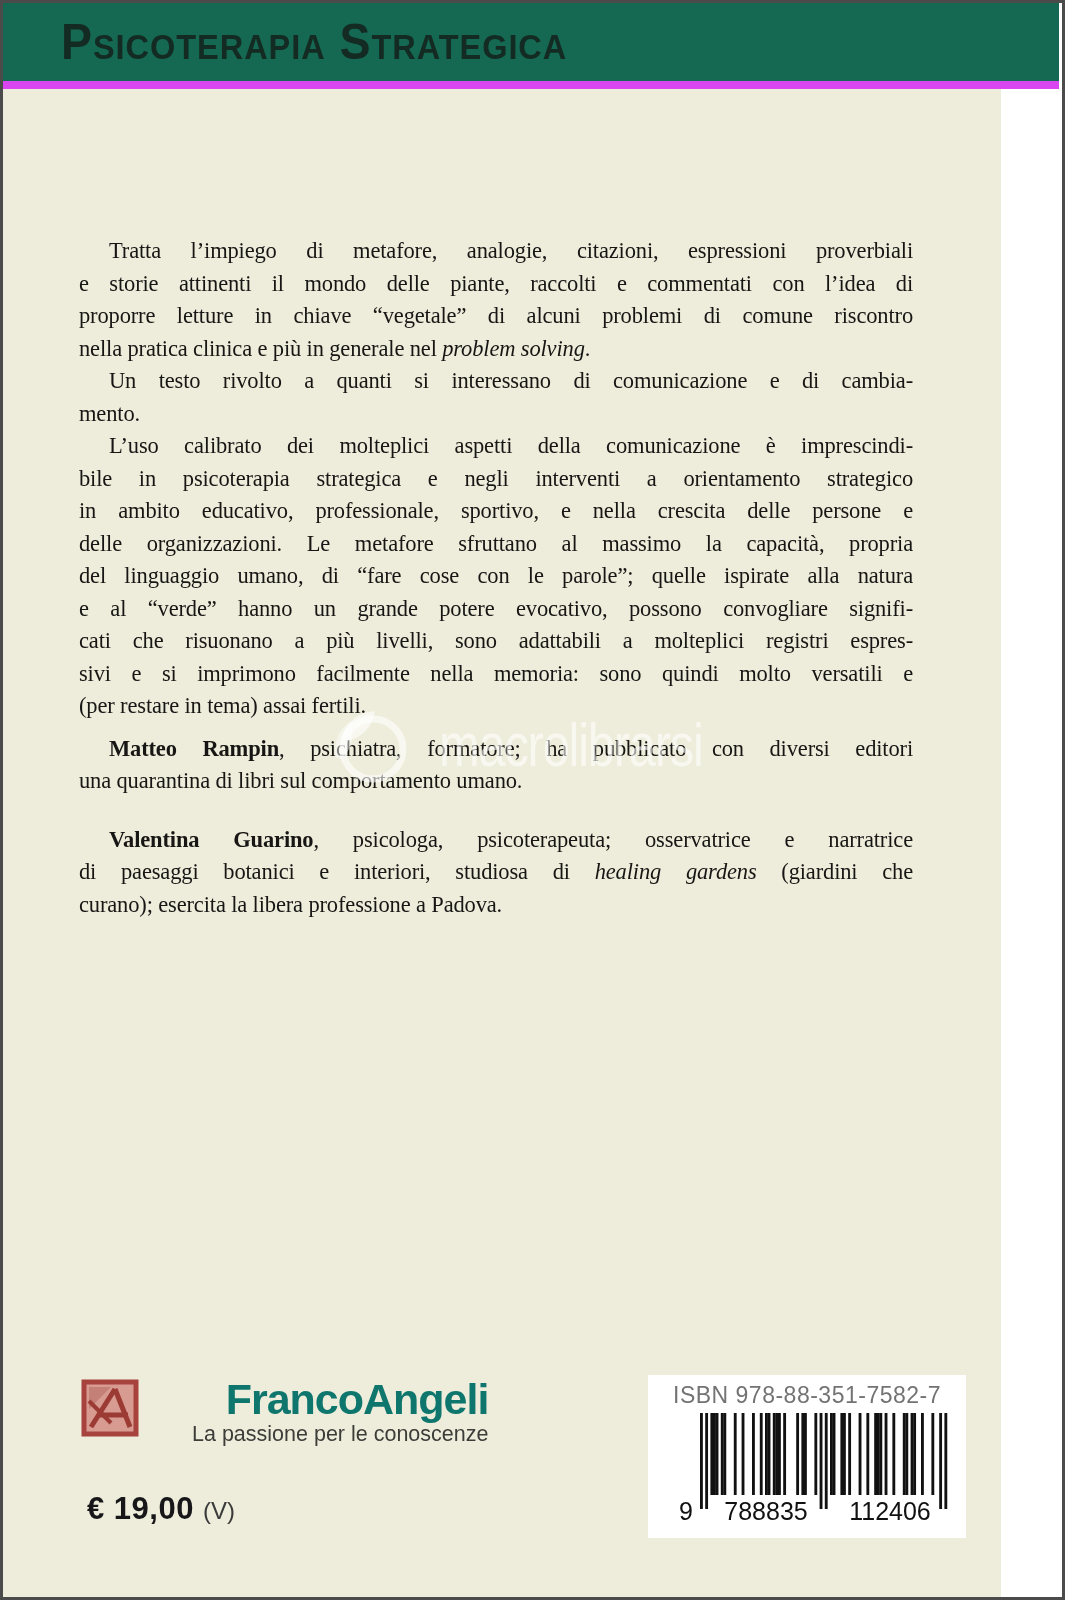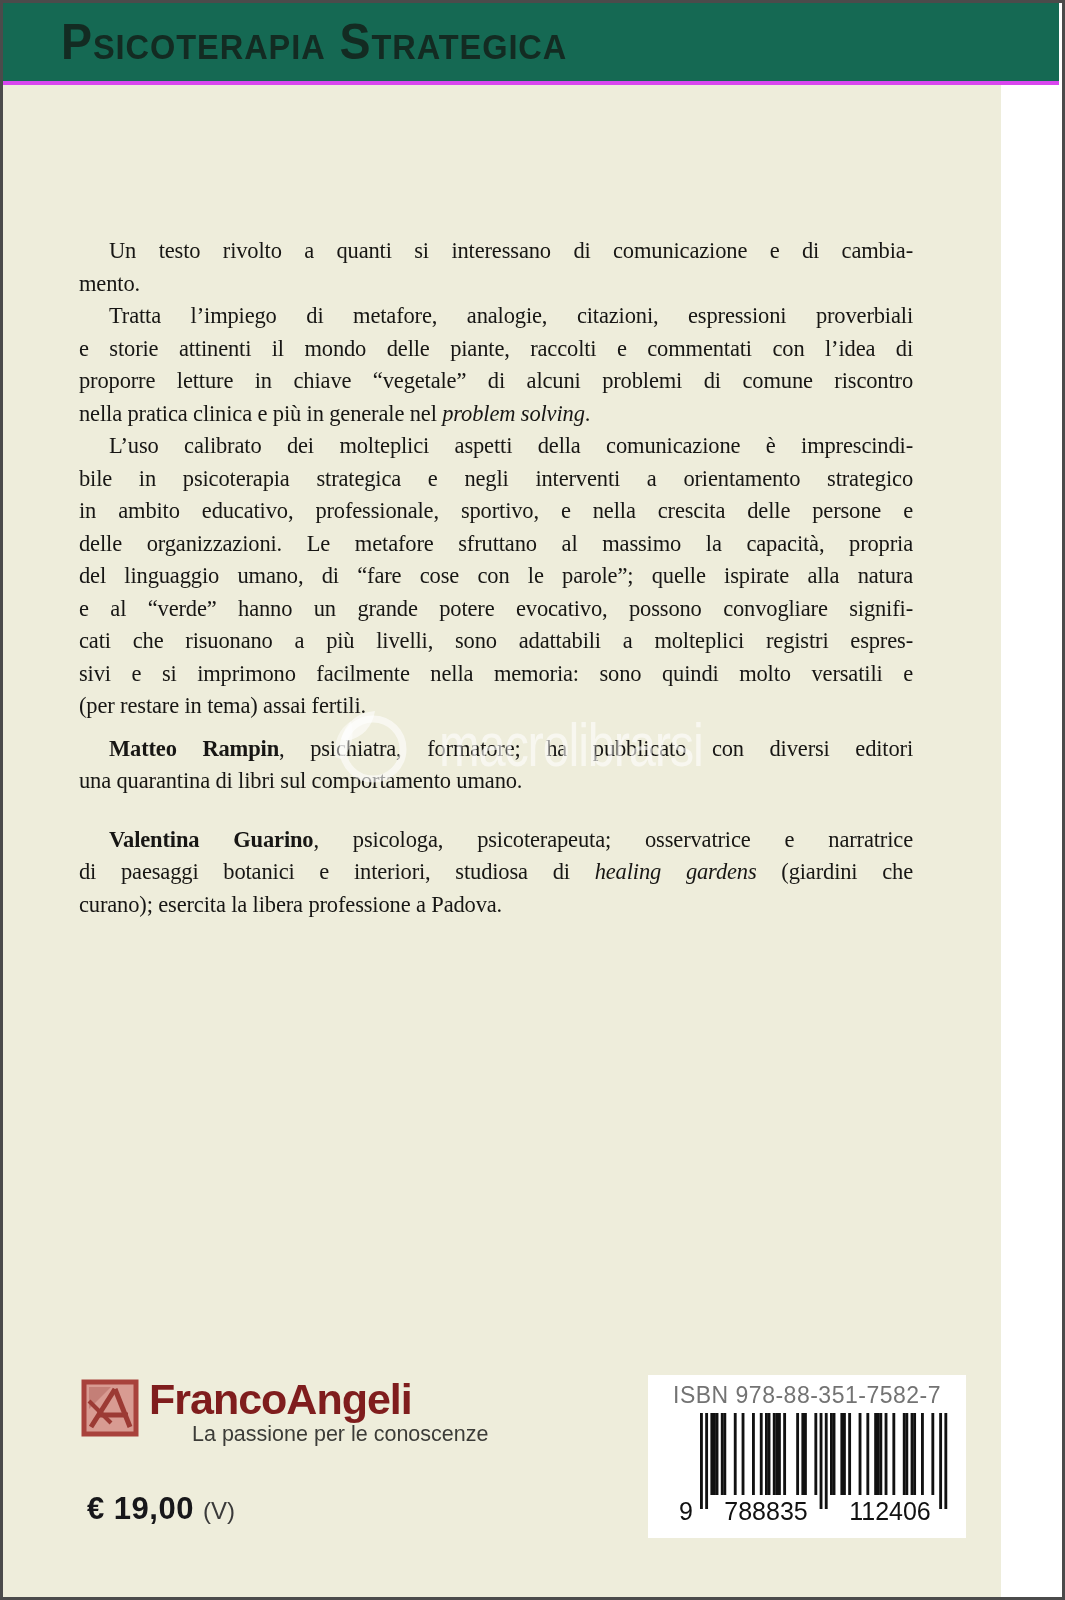--- a/index.html
+++ b/index.html
@@ -8,21 +8,21 @@
     background:#ffffff;border:3px solid #4b4b4b;box-sizing:border-box;
     overflow:hidden;font-family:"Liberation Serif",serif;
   }
   .cover{
     position:absolute;left:0;top:0;width:998px;height:1594px;
     background:#eeeddb;
   }
   
   .band{
     position:absolute;left:0;top:124;width:998px;height:78px;
-    background:#156953;border-bottom:4px solid #d946ef;
+    background:#156953;border-bottom:8px solid #d946ef;
     display:flex;align-items:center;box-sizing:content-box;
     padding-left:58px;
   }
   .band-title{
     font-family:"Liberation Sans",sans-serif;
     font-variant:small-caps;
     font-size:50px;font-weight:600;color:#132b22;
     letter-spacing:1px;transform:scaleX(0.93);transform-origin:left center;
     white-space:nowrap;
   }
@@ -52,21 +52,21 @@
   .wm-text{
     font-family:"Liberation Sans",sans-serif;
     font-size:61px;letter-spacing:-1.5px;
     transform:scaleX(0.8);transform-origin:left center;white-space:nowrap;
   }
   
   .publisher{position:absolute;left:78px;top:1374px;display:flex;align-items:flex-start;}
   .fa-logo{margin-right:10px;}
   .fa-name{
     font-family:"Liberation Sans",sans-serif;font-weight:bold;
-    font-size:43px;line-height:44px;color:#7f1d1d;letter-spacing:-1px;
+    font-size:43px;line-height:44px;color:#0f766e;letter-spacing:-1px;text-align:right;
   }
   .fa-tagline{
     font-family:"Liberation Sans",sans-serif;
     font-size:21.5px;color:#3c3c38;margin-top:1px;letter-spacing:0px;margin-left:43px;
   }
   
   .price{
     position:absolute;left:84px;top:1488px;
     font-family:"Liberation Sans",sans-serif;white-space:nowrap;text-align:center;
   }
@@ -95,28 +95,28 @@
 
 <div class="canvas">
   <div class="cover">
 
     <div class="band">
       <span class="band-title">Psicoterapia Strategica</span>
     </div>
 
     <div class="bodytext" id="bodytext">
         <div class="para">
-          <div class="line first"><span>Un testo rivolto a quanti si interessano di comunicazione e di cambia-</span></div>
-          <div class="line plast"><span>mento.</span></div>
-        </div>
-        <div class="para">
           <div class="line first"><span>Tratta l’impiego di metafore, analogie, citazioni, espressioni proverbiali</span></div>
           <div class="line"><span>e storie attinenti il mondo delle piante, raccolti e commentati con l’idea di</span></div>
           <div class="line"><span>proporre letture in chiave “vegetale” di alcuni problemi di comune riscontro</span></div>
           <div class="line plast"><span>nella pratica clinica e più in generale nel </span><span class="seg-i">problem solving</span><span>.</span></div>
+        </div>
+        <div class="para">
+          <div class="line first"><span>Un testo rivolto a quanti si interessano di comunicazione e di cambia-</span></div>
+          <div class="line plast"><span>mento.</span></div>
         </div>
         <div class="para">
           <div class="line first"><span>L’uso calibrato dei molteplici aspetti della comunicazione è imprescindi-</span></div>
           <div class="line"><span>bile in psicoterapia strategica e negli interventi a orientamento strategico</span></div>
           <div class="line"><span>in ambito educativo, professionale, sportivo, e nella crescita delle persone e</span></div>
           <div class="line"><span>delle organizzazioni. Le metafore sfruttano al massimo la capacità, propria</span></div>
           <div class="line"><span>del linguaggio umano, di “fare cose con le parole”; quelle ispirate alla natura</span></div>
           <div class="line"><span>e al “verde” hanno un grande potere evocativo, possono convogliare signifi-</span></div>
           <div class="line"><span>cati che risuonano a più livelli, sono adattabili a molteplici registri espres-</span></div>
           <div class="line"><span>sivi e si imprimono facilmente nella memoria: sono quindi molto versatili e</span></div>

